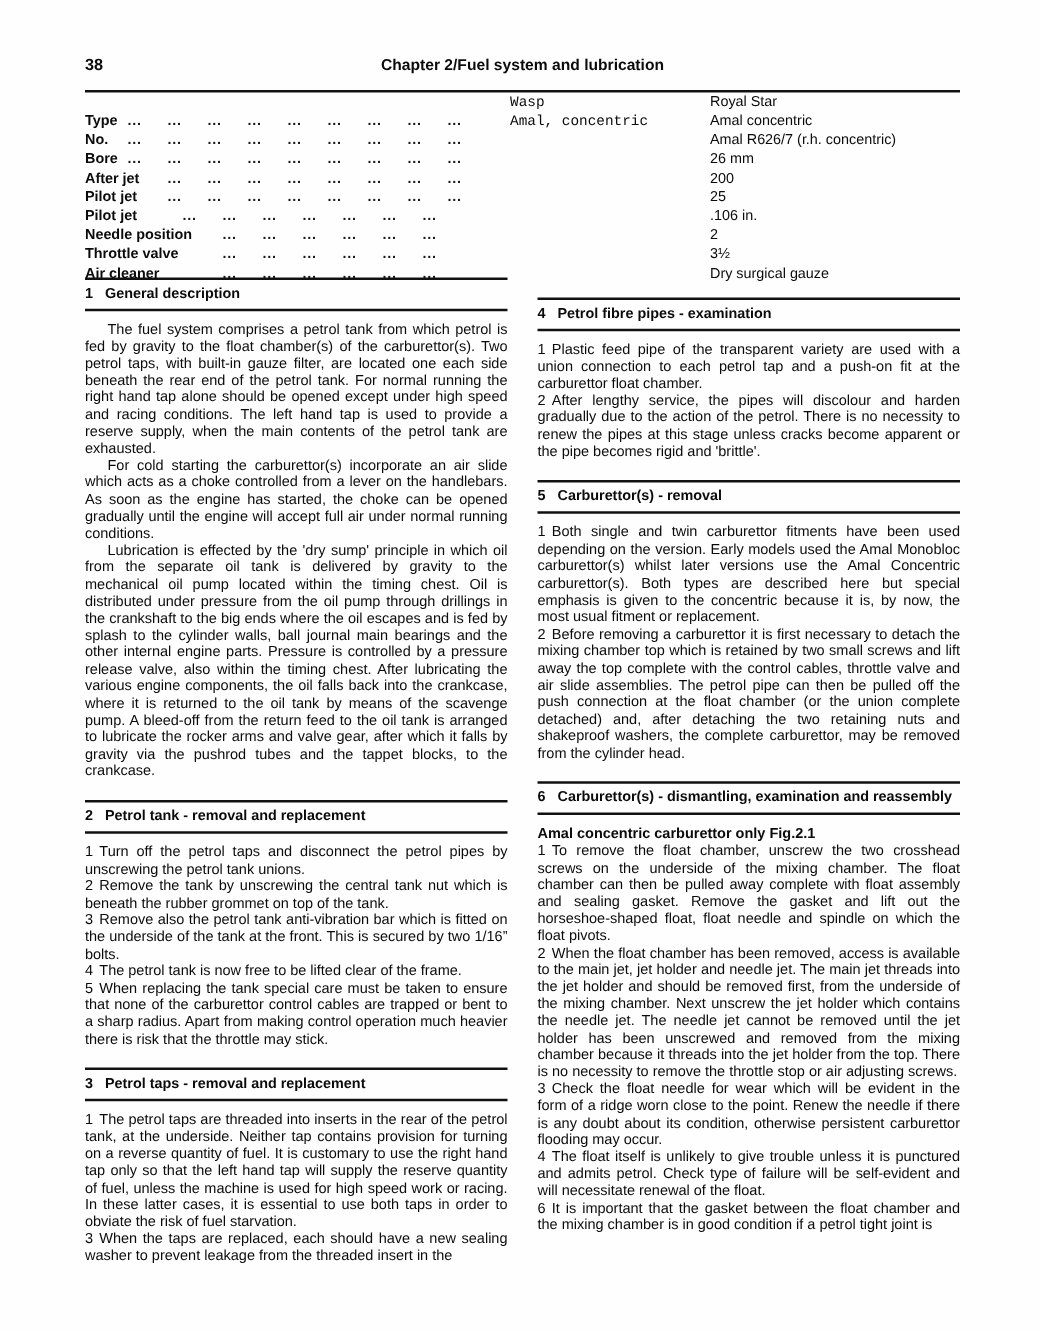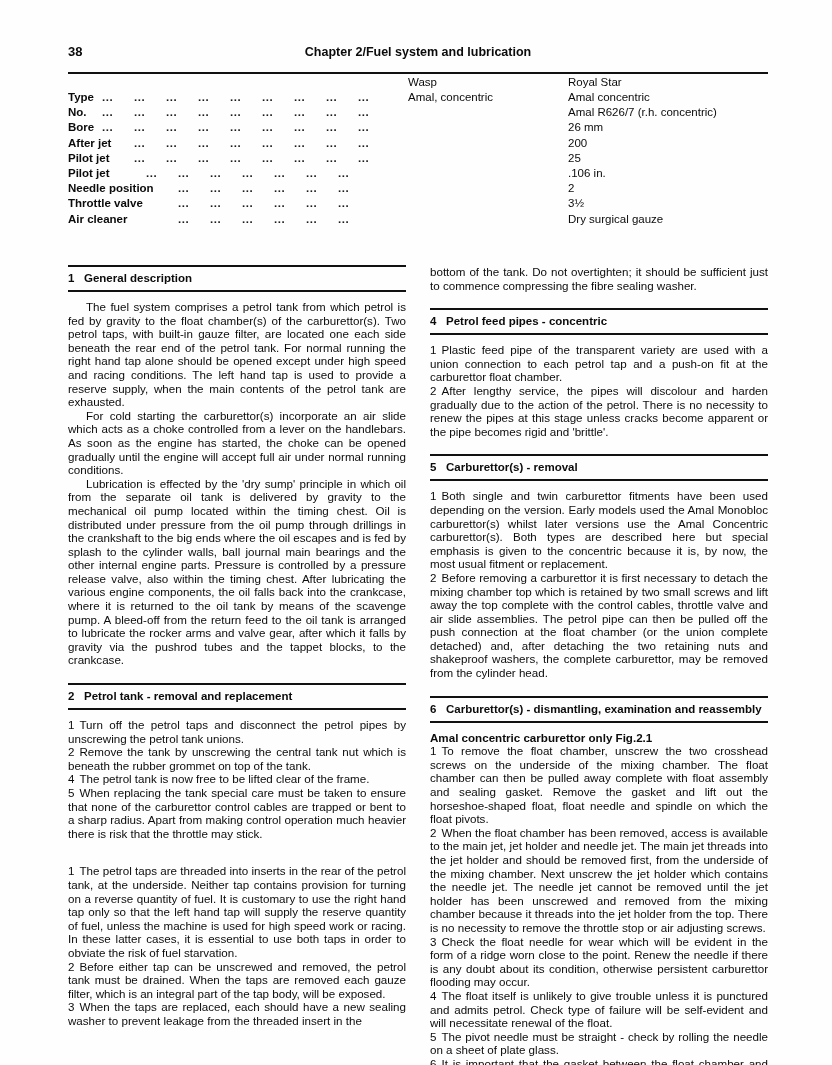--- a/index.html
+++ b/index.html
@@ -90,36 +90,35 @@
     font-size: 11.5px;
     letter-spacing: 0.6px;
     color: #1a1a1a;
   }
   .spec-colhead {
     position: absolute;
     font-size: 11.5px;
     line-height: 15.2px;
     white-space: nowrap;
   }
-  .col-wasp { left: 340px; top: -15.2px; }
+  .col-wasp { left: 340px; top: -15.2px; font-family: Liberation Mono, monospace; }
   .col-royal { left: 500px; top: -15.2px; }
   .spec-val {
     font-size: 11.5px;
     line-height: 15.2px;
     height: 15.2px;
     white-space: nowrap;
   }
   .spec-val.empty { color: transparent; }
 
   
   .col {
     position: absolute;
     top: 222px;
     width: 338px;
-    margin-top: 43px;
   }
   .col-left  { left: 68px; }
   .col-right { left: 430px; }
 
   .sec-head {
     margin: 0;
     padding: 4px 0 5px 0;
     border-top: 2px solid #111;
     border-bottom: 2px solid #111;
     font-size: 11.5px;
@@ -308,37 +307,39 @@
     <p class="para indent">For cold starting the carburettor(s) incorporate an air slide which acts as a choke controlled from a lever on the handlebars. As soon as the engine has started, the choke can be opened gradually until the engine will accept full air under normal running conditions.</p>
     <p class="para indent">Lubrication is effected by the 'dry sump' principle in which oil from the separate oil tank is delivered by gravity to the mechanical oil pump located within the timing chest. Oil is distributed under pressure from the oil pump through drillings in the crankshaft to the big ends where the oil escapes and is fed by splash to the cylinder walls, ball journal main bearings and the other internal engine parts. Pressure is controlled by a pressure release valve, also within the timing chest. After lubricating the various engine components, the oil falls back into the crankcase, where it is returned to the oil tank by means of the scavenge pump. A bleed-off from the return feed to the oil tank is arranged to lubricate the rocker arms and valve gear, after which it falls by gravity via the pushrod tubes and the tappet blocks, to the crankcase.</p>
 
     <div class="spacer-16"></div>
     <div class="sec-head">
       <span class="num">2</span><span>Petrol tank - removal and replacement</span>
     </div>
     <div class="spacer-8"></div>
     <p class="item"><span class="n">1</span><span>Turn off the petrol taps and disconnect the petrol pipes by unscrewing the petrol tank unions.</span></p>
     <p class="item"><span class="n">2</span><span>Remove the tank by unscrewing the central tank nut which is beneath the rubber grommet on top of the tank.</span></p>
+    <p class="item"><span class="n">3</span><span>Remove also the petrol tank anti-vibration bar which is fitted on the underside of the tank at the front. This is secured by two 1/16” bolts.</span></p>
     <p class="item"><span class="n">4</span><span>The petrol tank is now free to be lifted clear of the frame.</span></p>
     <p class="item"><span class="n">5</span><span>When replacing the tank special care must be taken to ensure that none of the carburettor control cables are trapped or bent to a sharp radius. Apart from making control operation much heavier there is risk that the throttle may stick.</span></p>
 
     <div class="spacer-16"></div>
+    <div class="sec-head">
+      <span class="num">3</span><span>Petrol taps - removal and replacement</span>
+    </div>
     <div class="spacer-8"></div>
     <p class="item"><span class="n">1</span><span>The petrol taps are threaded into inserts in the rear of the petrol tank, at the underside. Neither tap contains provision for turning on a reverse quantity of fuel. It is customary to use the right hand tap only so that the left hand tap will supply the reserve quantity of fuel, unless the machine is used for high speed work or racing. In these latter cases, it is essential to use both taps in order to obviate the risk of fuel starvation.</span></p>
-    <p class="item"><span class="n">2</span><span>Before either tap can be unscrewed and removed, the petrol tank must be drained. When the taps are removed each gauze filter, which is an integral part of the tap body, will be exposed.</span></p>
     <p class="item"><span class="n">3</span><span>When the taps are replaced, each should have a new sealing washer to prevent leakage from the threaded insert in the</span></p>
   </div>
 
   <div class="col col-right">
 
-    <p class="para">bottom of the tank. Do not overtighten; it should be sufficient just to commence compressing the fibre sealing washer.</p>
-
-    <div class="spacer-16"></div>
-    <div class="sec-head">
-      <span class="num">4</span><span>Petrol feed pipes - concentric</span>
+
+    <div class="spacer-16"></div>
+    <div class="sec-head">
+      <span class="num">4</span><span>Petrol fibre pipes - examination</span>
     </div>
     <div class="spacer-8"></div>
     <p class="item"><span class="n">1</span><span>Plastic feed pipe of the transparent variety are used with a union connection to each petrol tap and a push-on fit at the carburettor float chamber.</span></p>
     <p class="item"><span class="n">2</span><span>After lengthy service, the pipes will discolour and harden gradually due to the action of the petrol. There is no necessity to renew the pipes at this stage unless cracks become apparent or the pipe becomes rigid and 'brittle'.</span></p>
 
     <div class="spacer-16"></div>
     <div class="sec-head">
       <span class="num">5</span><span>Carburettor(s) - removal</span>
     </div>
     <div class="spacer-8"></div>
@@ -348,17 +349,16 @@
     <div class="spacer-16"></div>
     <div class="sec-head">
       <span class="num">6</span><span>Carburettor(s) - dismantling, examination and reassembly</span>
     </div>
     <div class="spacer-8"></div>
     <p class="subhead">Amal concentric carburettor only Fig.2.1</p>
     <p class="item"><span class="n">1</span><span>To remove the float chamber, unscrew the two crosshead screws on the underside of the mixing chamber. The float chamber can then be pulled away complete with float assembly and sealing gasket. Remove the gasket and lift out the horseshoe-shaped float, float needle and spindle on which the float pivots.</span></p>
     <p class="item"><span class="n">2</span><span>When the float chamber has been removed, access is available to the main jet, jet holder and needle jet. The main jet threads into the jet holder and should be removed first, from the underside of the mixing chamber. Next unscrew the jet holder which contains the needle jet. The needle jet cannot be removed until the jet holder has been unscrewed and removed from the mixing chamber because it threads into the jet holder from the top. There is no necessity to remove the throttle stop or air adjusting screws.</span></p>
     <p class="item"><span class="n">3</span><span>Check the float needle for wear which will be evident in the form of a ridge worn close to the point. Renew the needle if there is any doubt about its condition, otherwise persistent carburettor flooding may occur.</span></p>
     <p class="item"><span class="n">4</span><span>The float itself is unlikely to give trouble unless it is punctured and admits petrol. Check type of failure will be self-evident and will necessitate renewal of the float.</span></p>
-    <p class="item"><span class="n">5</span><span>The pivot needle must be straight - check by rolling the needle on a sheet of plate glass.</span></p>
     <p class="item"><span class="n">6</span><span>It is important that the gasket between the float chamber and the mixing chamber is in good condition if a petrol tight joint is</span></p>
   </div>
 
 </div>
 
 </body></html>

